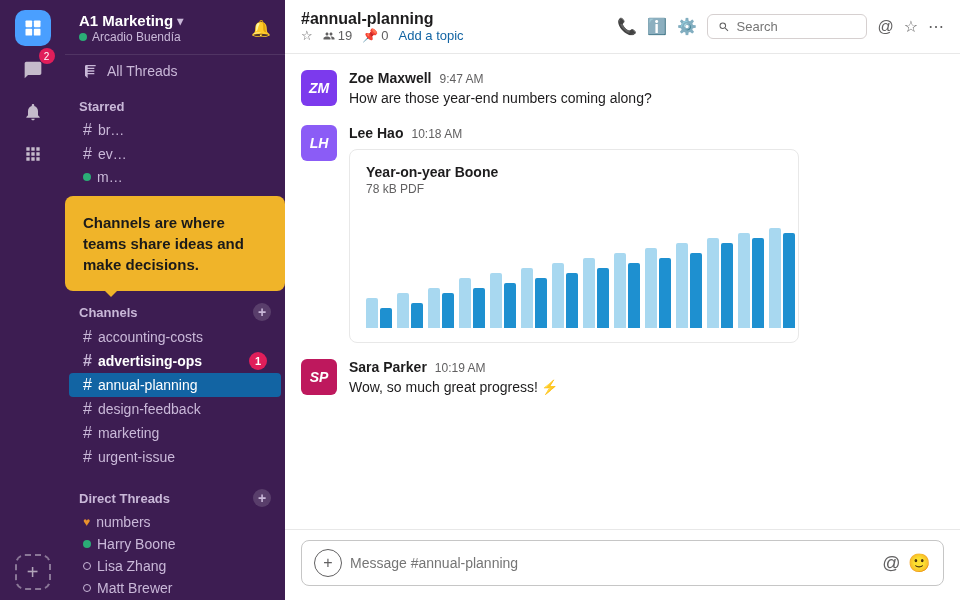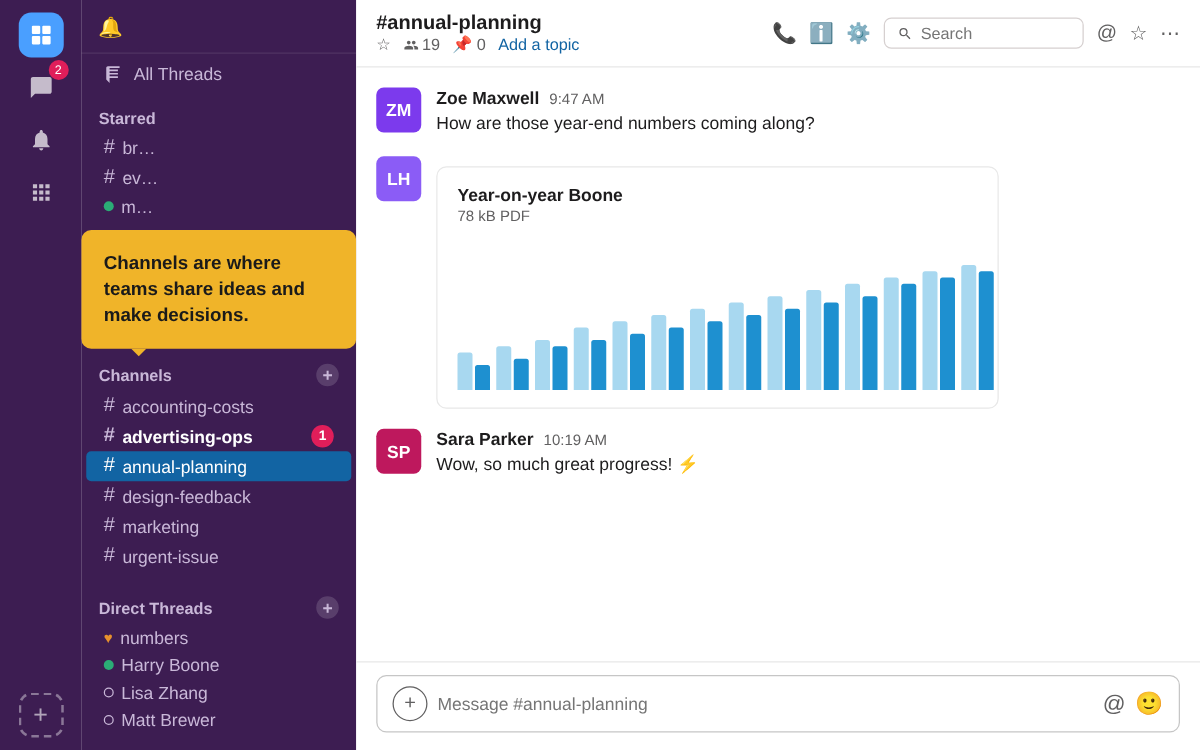--- a/index.html
+++ b/index.html
@@ -215,21 +215,21 @@
       gap: 12px;
       margin-bottom: 16px;
     }
     .avatar {
       width: 36px; height: 36px;
       border-radius: 6px;
       flex-shrink: 0;
       object-fit: cover;
       overflow: hidden;
       display: flex; align-items: center; justify-content: center;
-      font-size: 14px; font-weight: 700; color: #fff;
+      font-size: 14px; font-weight: 700; color: #fff; font-style: italic;
     }
     .avatar.zoe { background: #7c3aed; }
     .avatar.lee { background: #8b5cf6; }
     .avatar.sara { background: #be185d; }
     .message-content { flex: 1; }
     .message-header { display: flex; align-items: baseline; gap: 8px; margin-bottom: 2px; }
     .message-author { font-weight: 700; font-size: 14px; color: #1d1c1d; }
     .message-time { font-size: 12px; color: #616061; }
     .message-text { font-size: 14px; color: #1d1c1d; line-height: 1.5; }
 
@@ -316,20 +316,30 @@
         <path d="M4 8h4V4H4v4zm6 12h4v-4h-4v4zm-6 0h4v-4H4v4zm0-6h4v-4H4v4zm6 0h4v-4h-4v4zm6-10v4h4V4h-4zm-6 4h4V4h-4v4zm6 6h4v-4h-4v4zm0 6h4v-4h-4v4z"></path>
       </svg>
   </div>
   <div class="app-sidebar-bottom">
     <div class="add-icon">+</div>
   </div>
 </div>
 
 <div class="sidebar">
   <div class="sidebar-header">
+    <div>
+      <div class="workspace-name">
+        <span>A1 Marketing</span>
+        <span class="chevron">▾</span>
+      </div>
+      <div class="user-status">
+        <span class="status-dot"></span>
+        <span>Arcadio Buendía</span>
+      </div>
+    </div>
     <div class="bell-icon">🔔</div>
   </div>
 
   <div class="all-threads-item">
     <svg width="16" height="16" viewBox="0 0 24 24" fill="#c9b8d8">
         <path d="M17 17H7v-2h10v2zm0-4H7v-2h10v2zm0-4H7V7h10v2zM19 3H5c-1.1 0-2 .9-2 2v14l4 4V5h12V3z"></path>
       </svg>
     <span>All Threads</span>
   </div>
 
@@ -459,20 +469,24 @@
           <span class="message-author">Zoe Maxwell</span>
           <span class="message-time">9:47 AM</span>
         </div>
         <div class="message-text">How are those year-end numbers coming along?</div>
       </div>
     </div>
 
     <div class="message">
       <div class="avatar lee">LH</div>
       <div class="message-content">
+        <div class="message-header">
+          <span class="message-author">Lee Hao</span>
+          <span class="message-time">10:18 AM</span>
+        </div>
         <div class="chart-card">
           <div class="chart-title">Year-on-year Boone</div>
           <div class="chart-subtitle">78 kB PDF</div>
           <div class="chart-bars" id="chart-bars-container">
           <div class="bar-group">
                 <div class="bar light" style="height: 30px;"></div>
                 <div class="bar dark" style="height: 20px;"></div>
               </div>
               <div class="bar-group">
                 <div class="bar light" style="height: 35px;"></div>

